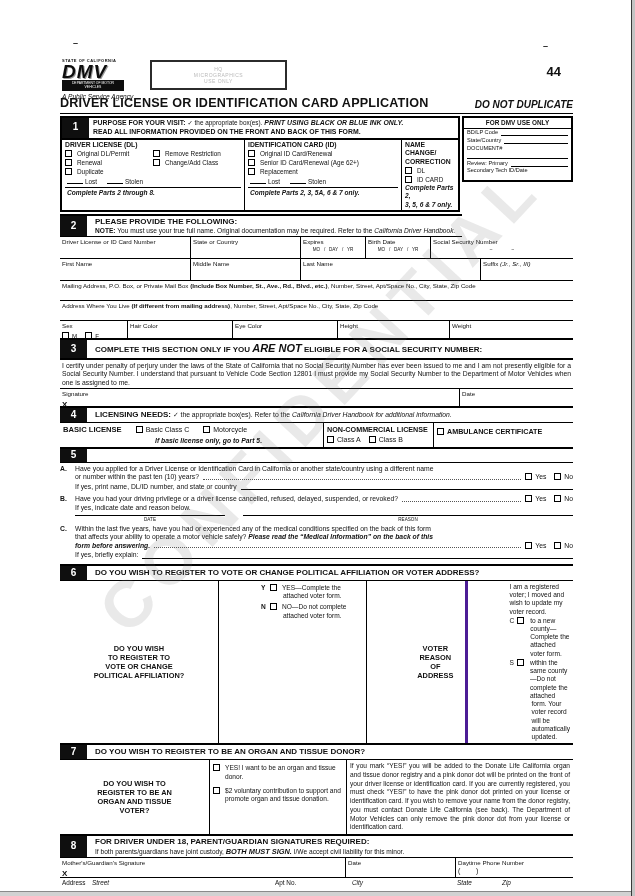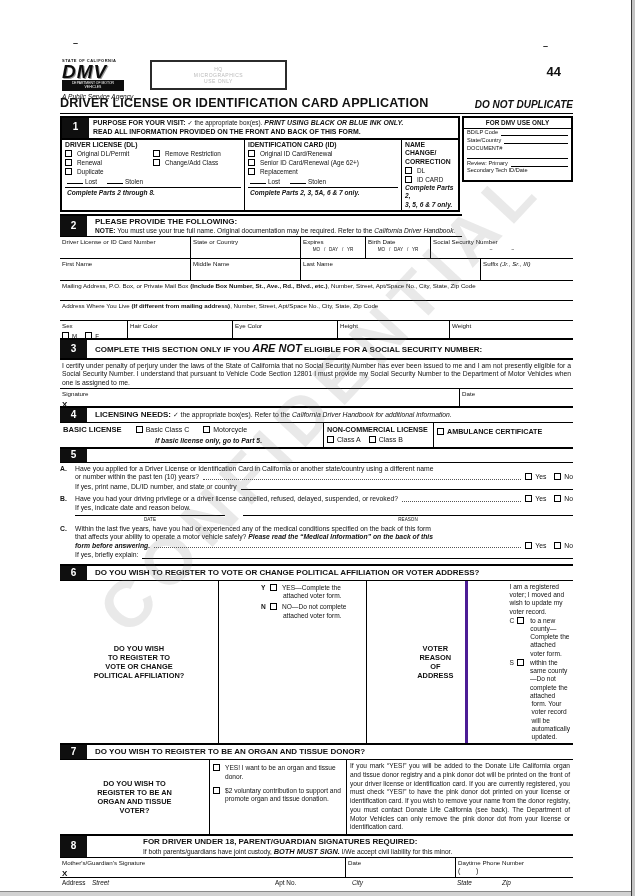--- a/index.html
+++ b/index.html
@@ -117,21 +117,21 @@
   .csrow { display:flex; gap:3px; margin-top:1px; }
   .csrow .letter { width:7px; }
   .donorbody { display:flex; border-bottom:2px solid #000; font-size:6.6px; }
   .dc1 { width:150px; display:flex; flex-direction:column; justify-content:center; text-align:center; font-weight:bold; font-size:7.4px; border-right:1px solid #000; padding:2px; }
   .dc2 { width:137px; border-right:1px solid #000; padding:4px 3px; }
   .dc2 .opt { display:flex; gap:2px; margin-bottom:6px; }
   .dc3 { flex:1; padding:2px 3px; text-align:justify; line-height:1.32; }
 
   
   .s8head { display:flex; border-top:2px solid #000; border-bottom:1px solid #000; }
-  .s8head .lines { padding:1px 0 1px 8px;margin-left:48px; }
+  .s8head .lines { padding:1px 0 1px 8px; }
   .s8head .l1 { font-weight:bold; font-size:8px; }
   .s8head .l2 { font-size:6.6px; }
   .gsigrow { display:flex; border-bottom:1px solid #000; height:20px; font-size:6.2px; }
   .gsig-a { width:285px; padding:1px 2px; }
   .gsig-b { width:110px; border-left:1px solid #000; padding:1px 2px; }
   .gsig-c { flex:1; border-left:1px solid #000; padding:1px 2px; }
   .paren { font-size:7px; white-space:pre; }
   .gaddr { display:flex; border-bottom:1px solid #000; height:16px; font-size:6.4px; padding:1px 2px; font-style:italic; position:relative; }
   .gaddr span { position:absolute; top:1px; }
   .gap6 { height:6px; }

